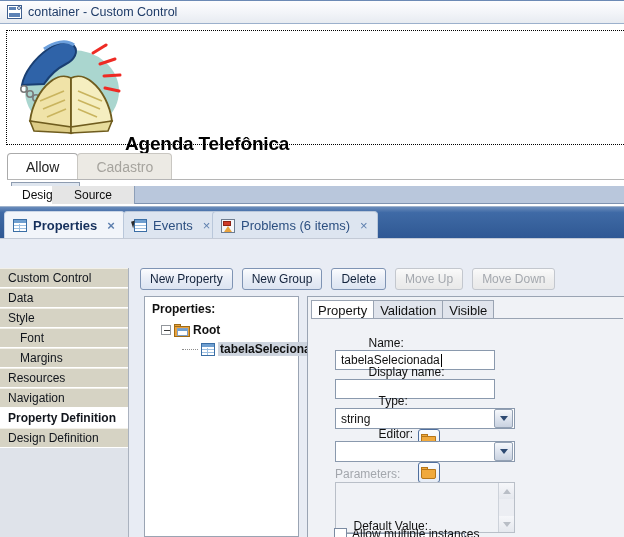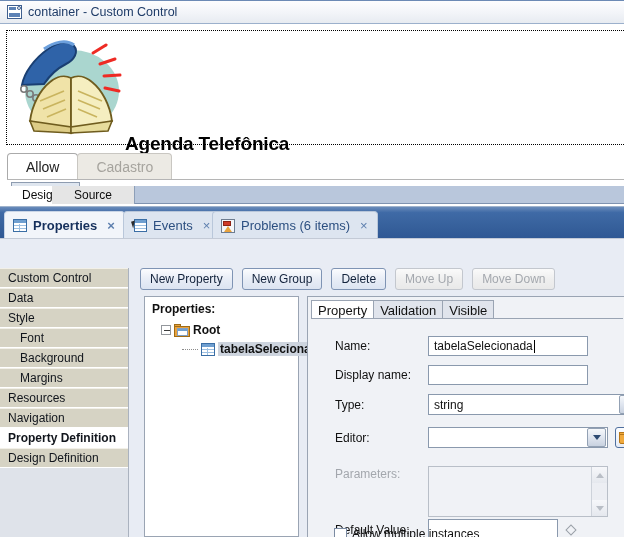--- a/index.html
+++ b/index.html
@@ -196,21 +196,21 @@
   .subtabs { position: absolute; left: 4px; top: 3px; display: flex; height: 19px; }
   .subtab {
     height: 19px; padding: 0 6px; display: flex; align-items: center;
     font-size: 13px; font-family: "Liberation Sans", sans-serif; color: #111;
     border: 1px solid #9aa4b3; border-bottom: none; background: #e0e4ec; margin-left: -1px;
   }
   .subtab.active { background: #ffffff; }
   .subline { position: absolute; left: 4px; top: 21px; width: 311px; height: 1px; background: #9aa4b3; }
 
   .formarea { position: absolute; left: 0; top: 22px; width: 317px; height: 219px; background: #f0f2f6; }
-  .frow { position: absolute; display: flex; align-items: center; }
+  .frow { position: absolute; display: flex; align-items: center; flex-direction: column; }
   .flabel { font-size: 12px; color: #111; font-family: "Liberation Sans", sans-serif; white-space: nowrap; }
   .flabel.dim { color: #a3a7ad; }
   .fin {
     background: #ffffff; border: 1px solid #8a99ad; height: 20px;
     font-size: 12px; color: #111; font-family: "Liberation Sans", sans-serif;
     display: flex; align-items: center; padding-left: 5px;
   }
   .caret { display: inline-block; width: 1px; height: 13px; background: #000; margin-left: 1px; }
   .combo {
     background: #ffffff; border: 1px solid #8a99ad; height: 21px;
@@ -384,23 +384,20 @@
       <div class="catitem">
         <span>Data</span>
         </div>
       <div class="catitem">
         <span>Style</span>
         </div>
       <div class="catitem indent">
         <span>Font</span>
         </div>
       <div class="catitem indent">
-        <span>Background</span>
-        </div>
-      <div class="catitem indent">
         <span>Margins</span>
         </div>
       <div class="catitem">
         <span>Resources</span>
         </div>
       <div class="catitem">
         <span>Navigation</span>
         </div>
       <div class="catitem selected">
         <span>Property Definition</span>
@@ -482,21 +479,21 @@
 
         <div class="frow" style="left:27px; top:46px;">
           <span class="flabel" style="width:93px;">Display name:</span>
           <span class="fin" style="width:160px;">
             <span></span>
           </span>
         </div>
 
         <div class="frow" style="left:27px; top:75px;">
           <span class="flabel" style="width:93px;">Type:</span>
-          <span class="combo" style="width:212px;">
+          <span class="combo" style="width:180px;">
             <span>string</span>
             <span class="arrowbtn">
                 <span class="chev"></span>
               </span>
           </span>
           <span class="browsebtn" style="margin-left:7px;">
             <span class="bf">
                 <span class="bf-t"></span>
                 <span class="bf-b"></span>
               </span>

